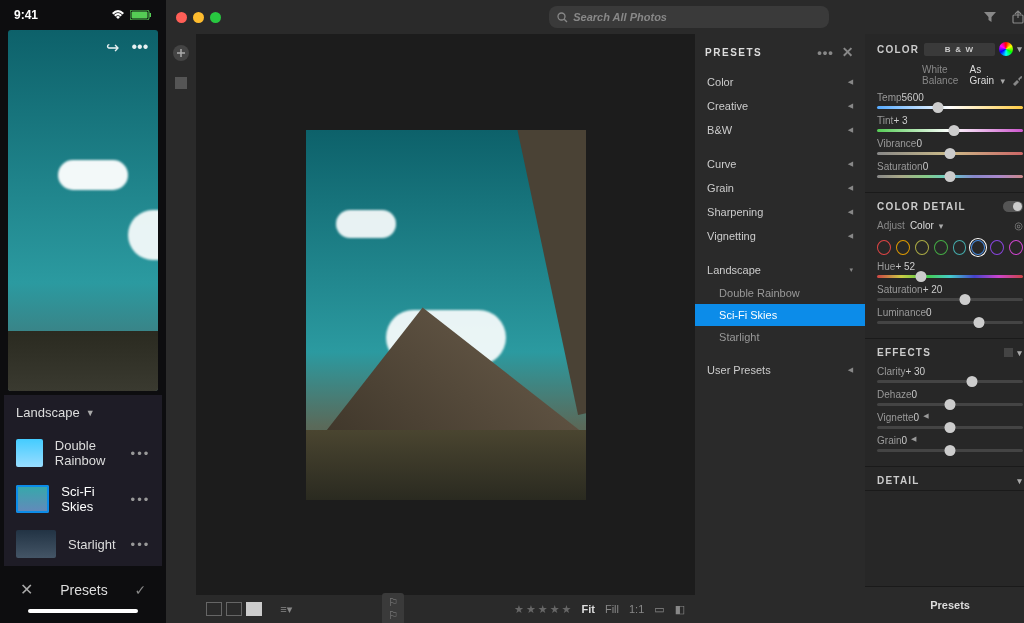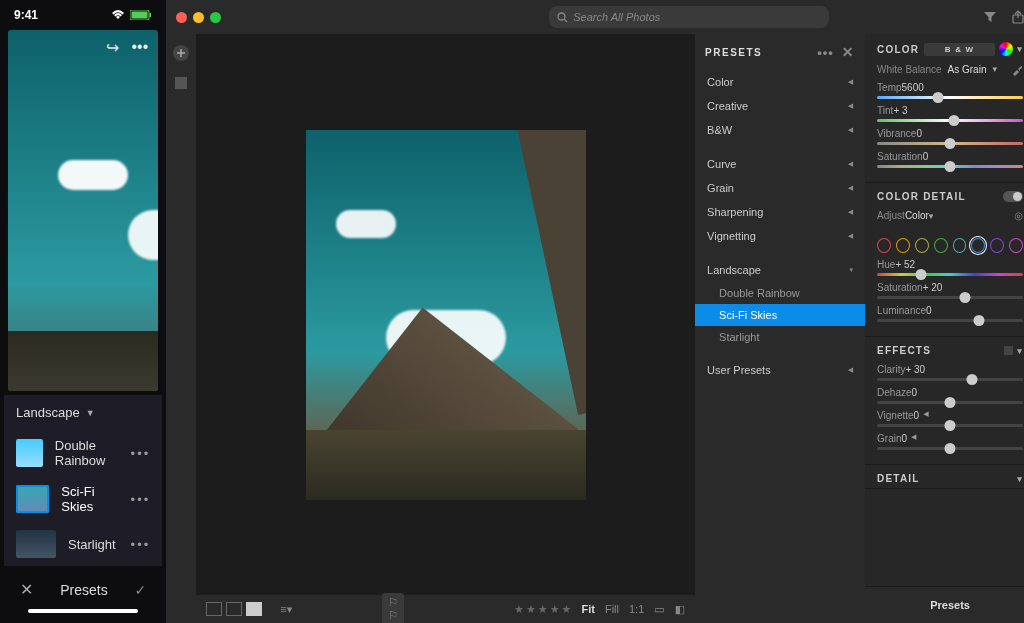--- a/index.html
+++ b/index.html
@@ -28,21 +28,21 @@
   .mobile-footer .x { font-size: 16px; color: #aaa; }
   .mobile-footer .chk { font-size: 14px; color: #888; }
   .mobile-homebar { width: 110px; height: 4px; background: #fff; border-radius: 3px; margin: 4px auto 6px; }
   
   
   .desktop { flex: 1; display: flex; flex-direction: column; background: #1c1c1c; }
   .titlebar { height: 34px; background: #2a2a2a; display: flex; align-items: center; padding: 0 10px; gap: 8px; }
   .traffic { display: flex; gap: 6px; }
   .tl { width: 11px; height: 11px; border-radius: 50%; }
   .tl.r { background: #ff5f57; } .tl.y { background: #febc2e; } .tl.g { background: #28c840; }
-  .search { flex: 0 1 280px; margin-left: 320px; background: #3a3a3a; height: 22px; border-radius: 8px; display: flex; align-items: center; padding: 0 8px; gap: 5px; color: #888; font-size: 11px; font-style: italic; }
+  .search { flex: 0 1 280px; margin-left: 320px; background: #3a3a3a; height: 22px; border-radius: 8px; display: flex; align-items: center; padding: 0 8px; gap: 5px; color: #888; font-size: 11px; font-style: italic; font-weight: bold; }
   .titlebar .right { margin-left: auto; display: flex; gap: 14px; color: #888; font-size: 14px; }
   
   .main { flex: 1; display: flex; overflow: hidden; }
   .far-left { width: 30px; background: #2a2a2a; display: flex; flex-direction: column; align-items: center; padding-top: 10px; gap: 14px; color: #888; font-size: 14px; }
   .canvas-wrap { flex: 1; background: #1c1c1c; display: flex; flex-direction: column; }
   .canvas { flex: 1; display: flex; align-items: center; justify-content: center; position: relative; }
   .photo { width: 280px; height: 370px; background: linear-gradient(to bottom, #0d616a, #2b9aa0 60%, #5a6a5a 80%, #4a5040); position: relative; overflow: hidden; }
   .photo .cl1 { position:absolute; left:30px; top:80px; width:60px; height:28px; background:rgba(255,255,255,.9); border-radius:30px; filter:blur(1px);}
   .photo .cl2 { position:absolute; left:80px; top:180px; width:120px; height:55px; background:rgba(255,255,255,.9); border-radius:40px; filter:blur(1px);}
   .photo .diag { position:absolute; right:-40px; top:-20px; width:80px; height:300px; background:#4a4235; transform: rotate(-12deg);}
@@ -69,40 +69,40 @@
   .preset-sub { padding: 5px 12px 5px 24px; font-size: 11px; color: #999; }
   .preset-sub.selected { background: #0c8ce9; color: #fff; border-radius: 0; }
   
   
   .edit-panel { width: 170px; background: #272727; display: flex; flex-direction: column; overflow-y: hidden; font-size: 10px; }
   .section { padding: 8px 12px; border-bottom: 1px solid #1a1a1a; }
   .section-head { display: flex; align-items: center; letter-spacing: 1.2px; color: #ccc; font-size: 10px; font-weight: 600; margin-bottom: 8px; }
   .section-head .pad { margin-left: auto; }
   .bw-chip { background: #3a3a3a; padding: 2px 21px; font-size: 8px; border-radius: 2px; margin-left: auto;}
   .color-ring { width:14px; height:14px; border-radius:50%; background: conic-gradient(red,yellow,lime,cyan,blue,magenta,red); margin-left:4px;}
-  .wb-row { display:flex; align-items:flex-start; gap:6px; color:#888; font-size:10px; margin-bottom:6px;}
+  .wb-row { display:flex; align-items:flex-end; gap:6px; color:#888; font-size:10px; margin-bottom:6px;margin-left:45px;}
   .wb-row .val { color:#ddd; }
   .wb-row .eyedrop { margin-left:auto; color:#888;}
   .slider-row { margin: 6px 0; }
   .slider-row .lbl { display: flex; justify-content: flex-start; color: #999; font-size: 10px; margin-bottom: 3px; }
   .slider-row .lbl .n { color: #ccc; }
   .slider { height: 3px; position: relative; border-radius: 2px; }
   .slider.rainbow { background: linear-gradient(to right,#5af,#fff,#fc4); }
   .slider.tint { background: linear-gradient(to right,#5c5,#fff,#c5c); }
   .slider.vib { background: linear-gradient(to right,#888,#cb8,#c66); }
   .slider.sat { background: linear-gradient(to right,#888,#aa8,#8c8,#6cc,#88c,#a8c,#c88); }
   .slider.hue { background: linear-gradient(to right,#c44,#cc4,#4c4,#4cc,#44c,#c4c,#c44); }
   .slider.gray { background: #444; }
   .slider .knob { position: absolute; top: -4px; width: 11px; height: 11px; background: #ccc; border-radius: 50%; transform: translateX(-50%); }
   .mixer-swatches { display: flex; gap: 5px; margin: 6px 0; }
   .sw { width: 15px; height: 15px; border-radius: 50%; border: 1.5px solid; }
   .sw.sel { outline: 1.5px solid #fff; outline-offset: 1px; }
   .toggle-pill { width:20px; height:11px; background:#555; border-radius:6px; margin-left:auto; position:relative;}
   .toggle-pill::after{content:'';position:absolute;right:1px;top:1px;width:9px;height:9px;background:#ccc;border-radius:50%;}
-  .adj-row { display:flex; align-items:center; color:#888; margin-bottom:17px;}
+  .adj-row { display:flex; align-items:center; gap:5px; color:#888; margin-bottom:9px;}
   .small-sq { width:9px; height:9px; background:#444; margin-left:auto;}
   .presets-footer { margin-top: auto; text-align:center; padding:12px 0; color:#ddd; font-size:11px; font-weight:600; background:#2a2a2a; border-top:1px solid #1a1a1a;}
 
   svg { display: block; }
 </style>
 </head>
 <body>
 
 <div class="mobile">
   <div class="mobile-status">

